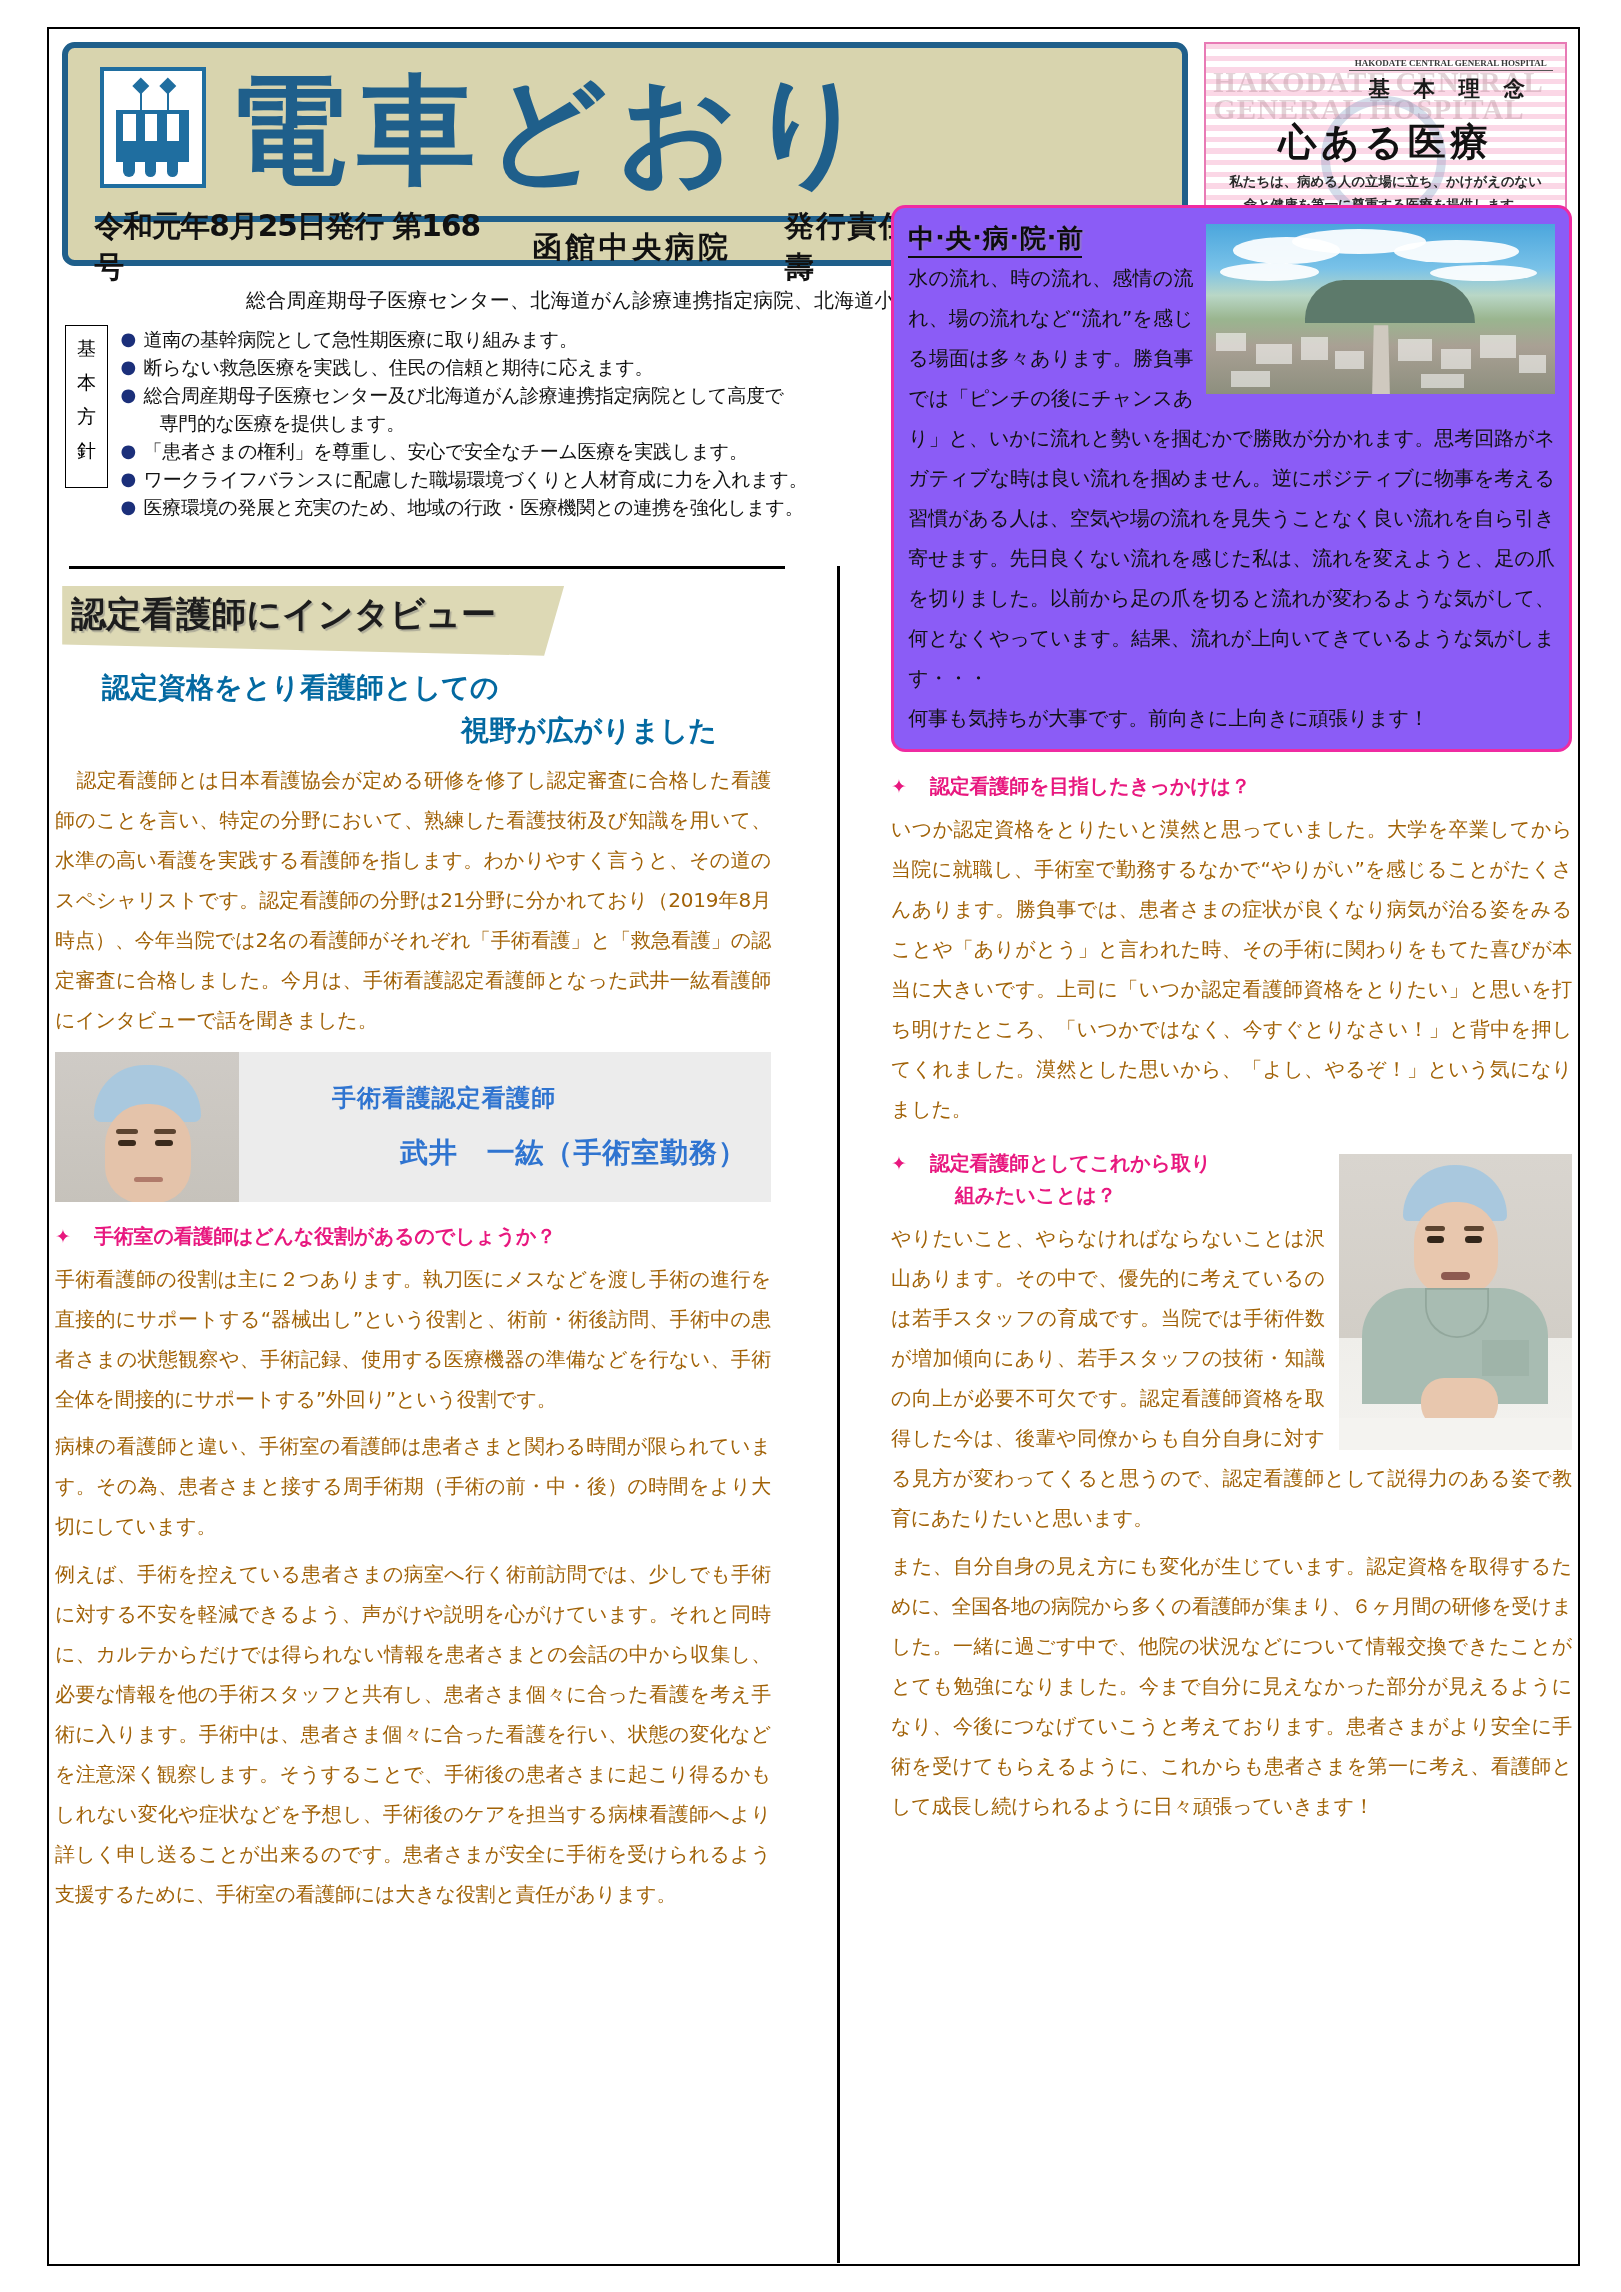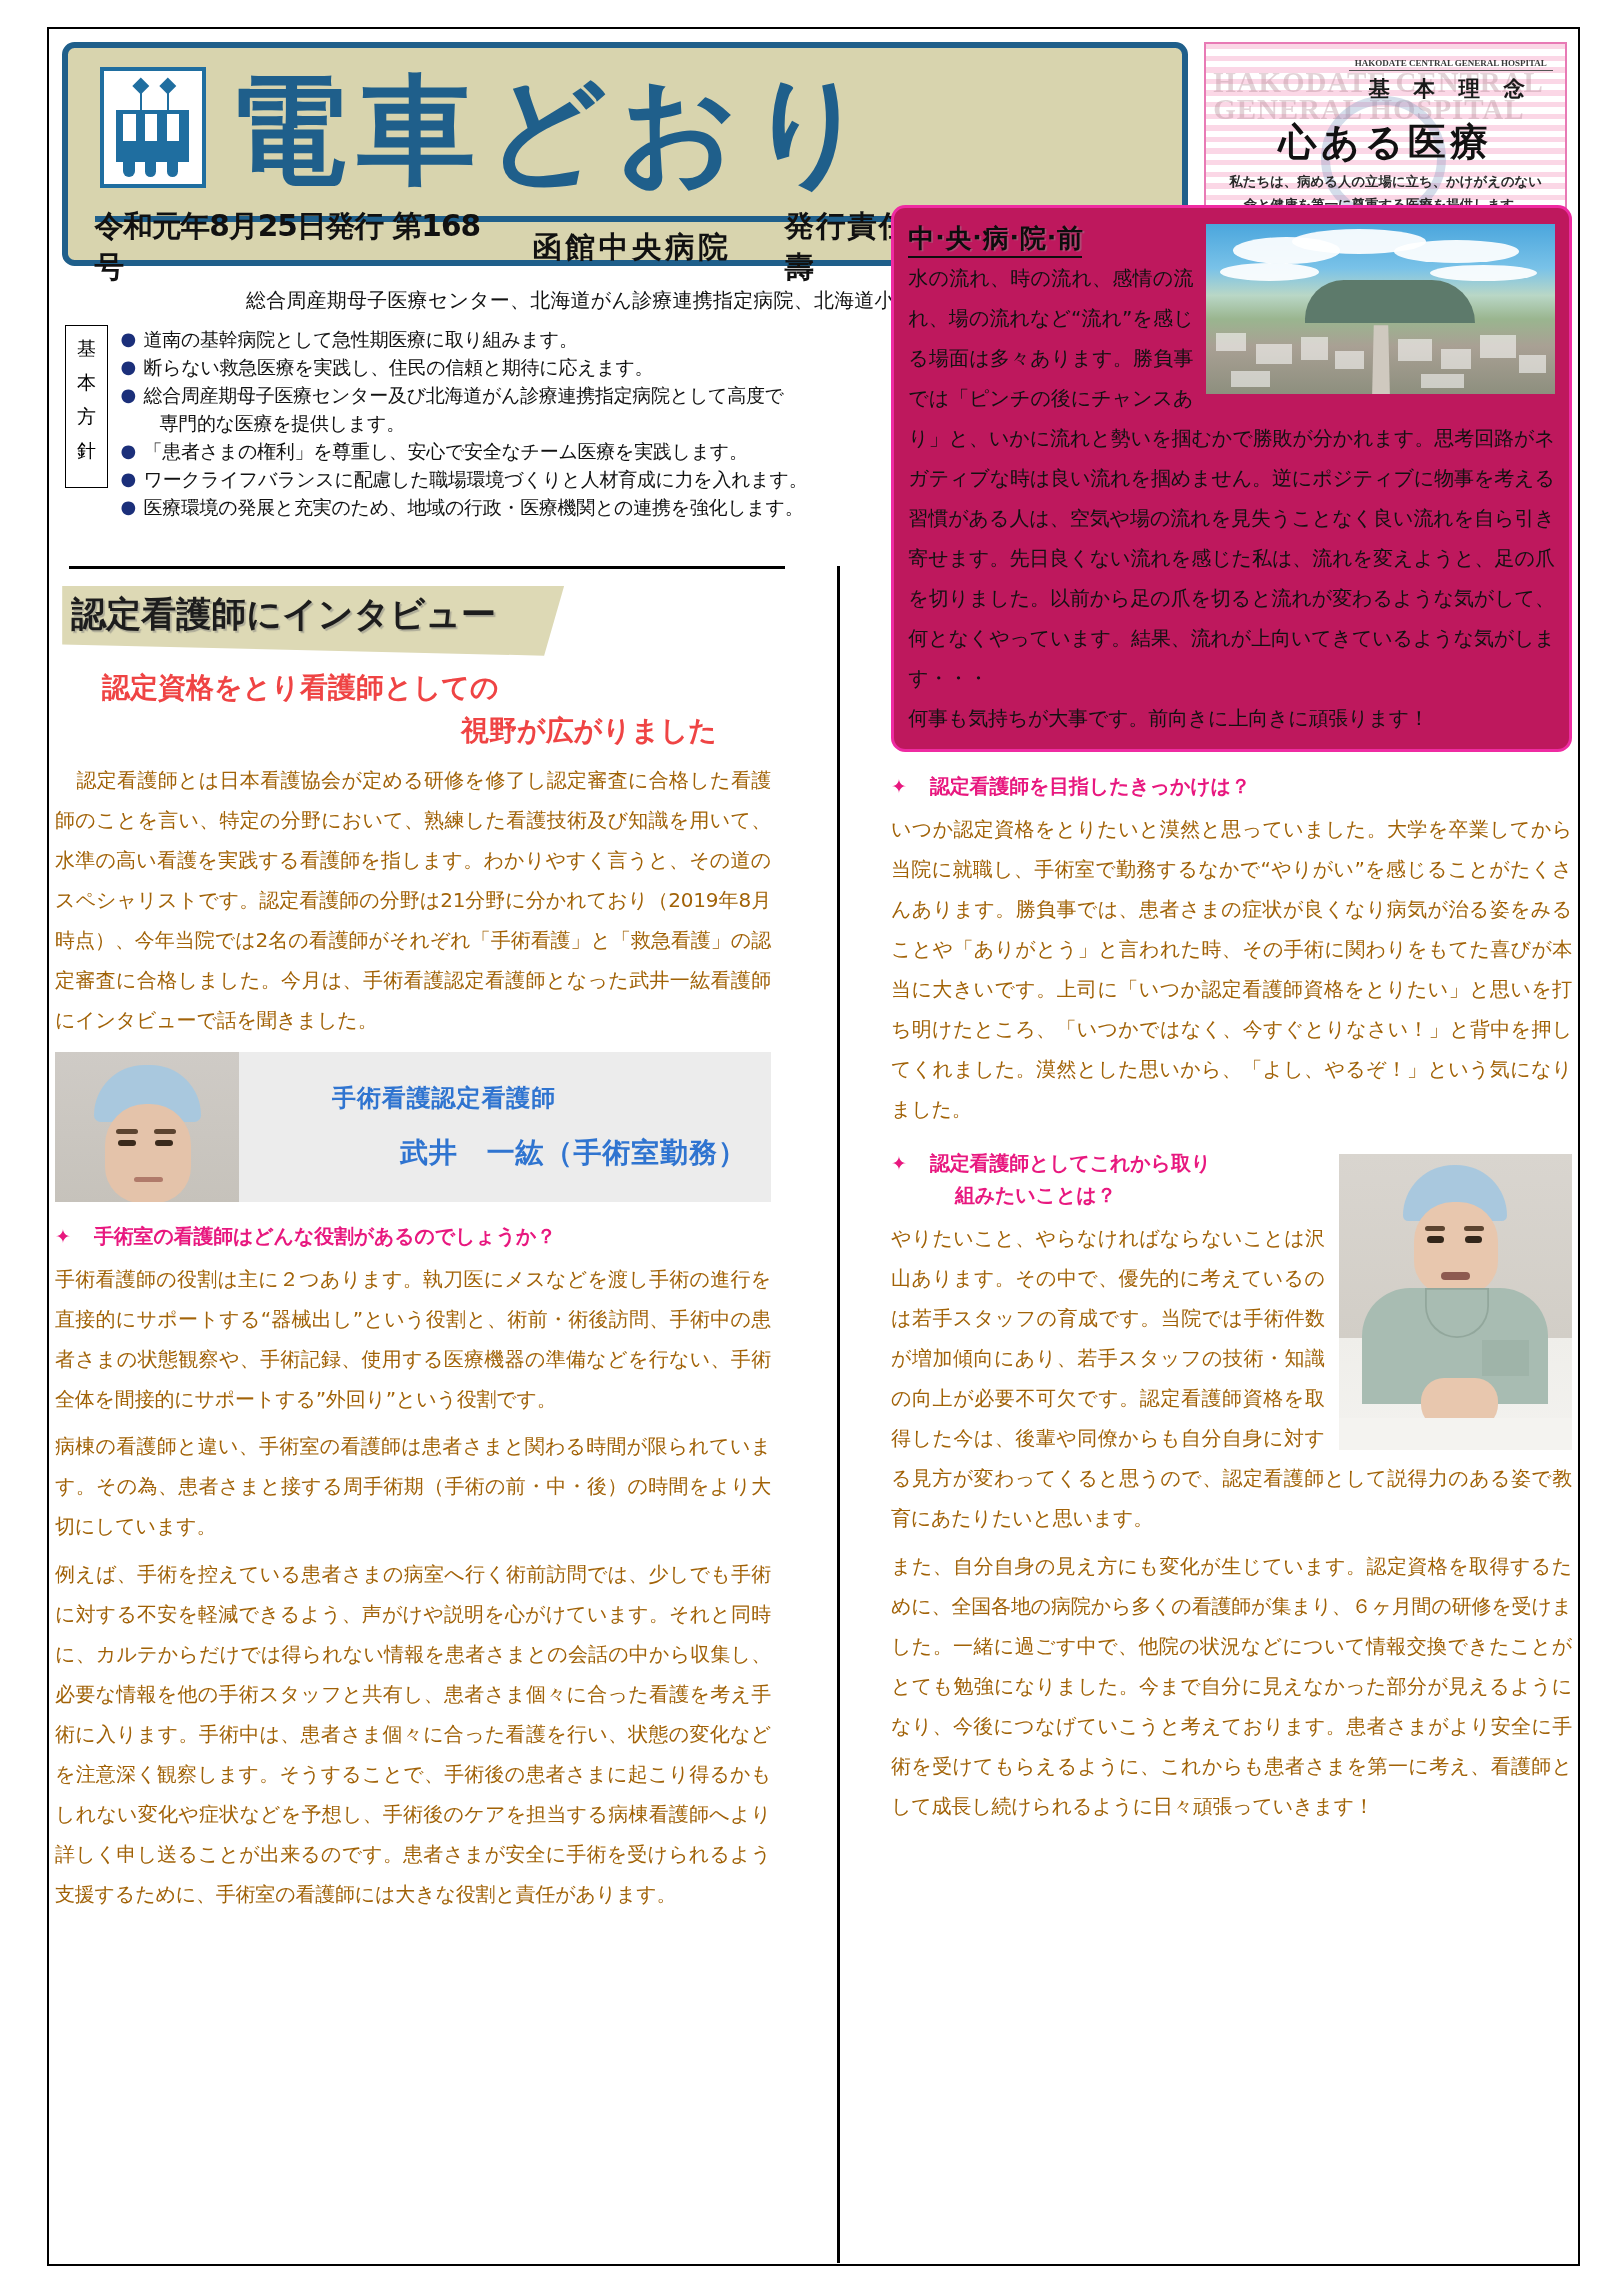--- a/index.html
+++ b/index.html
@@ -325,21 +325,21 @@
     color: #1d1d1d;
     font-family: "DejaVu Sans", sans-serif;
     letter-spacing: 0px;
     text-shadow: 1.8px 1.8px 0.9px rgba(120,120,120,0.45);
   }
 
   .headline {
     margin-top: 10.7px;
     font-size: 28px;
     font-weight: bold;
-    color: #ef4444;
+    color: #0369a1;
     font-family: "DejaVu Sans", sans-serif;
     line-height: 43px;
     letter-spacing: 0px;
   }
   .headline .l1 { display:block; padding-left: 47px; }
   .headline .l2 { display:block; text-align: right; padding-right: 54px; }
 
   .body-p {
     font-size: 20px;
     line-height: 40px;
@@ -419,21 +419,21 @@
   .q-diamond { width: 39px; flex: none; font-size: 19px; }
   .q-text { flex: 1; letter-spacing: -0.2px; }
   .q-text .l2 { display:block; padding-left: 25px; }
 
   
   .pink-box {
     border: 3.6px solid #ef2ba2;
     border-radius: 14.3px;
     padding: 12.5px 14.3px 10.7px 14.3px;
     width: 681px;
-    background: #be185d;
+    background: #8b5cf6;
   }
   .pb-title {
     font-size: 26px;
     font-weight: bold;
     color: #0d0d0d;
     font-family: "DejaVu Sans", sans-serif;
     border-bottom: 2.7px solid #0d0d0d;
     display: inline-block;
     letter-spacing: -0.9px;
     text-shadow: 1.8px 0.9px 0 rgba(150,150,150,0.4);

